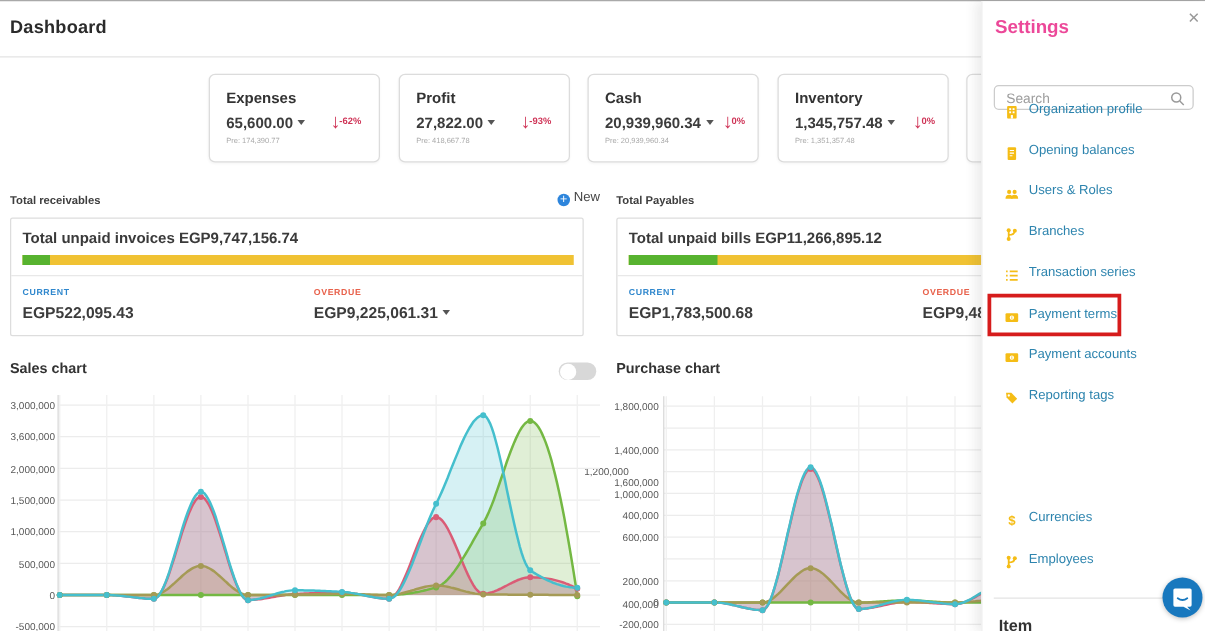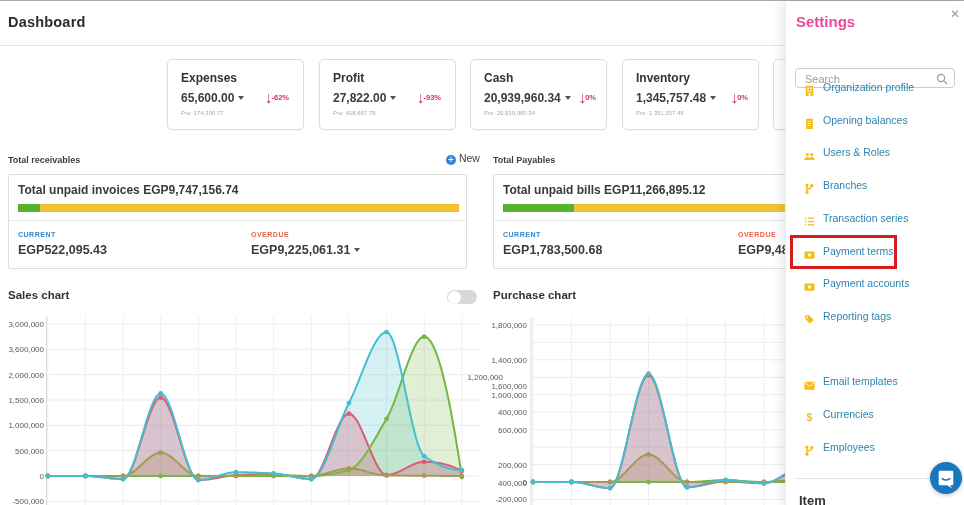--- a/index.html
+++ b/index.html
@@ -409,27 +409,20 @@
           </svg></span>
         <span class="tx">Payment accounts</span>
       </div>
 <div class="mi" style="top:307px;">
         <span class="ic"><svg width="13" height="13" viewBox="0 0 13 13">
             <path d="M1 1.5 h5 l5.5 5.5 -4.5 4.5 -5.5-5.5 z" fill="#f5bd16"></path>
             <circle cx="3.6" cy="4" r="1.1" fill="#fff"></circle>
           </svg></span>
         <span class="tx">Reporting tags</span>
       </div>
-<div class="mi" style="top:372px;">
-        <span class="ic"><svg width="14" height="12" viewBox="0 0 14 12">
-            <rect x="0.5" y="1" width="13" height="10" rx="1.2" fill="#f5bd16"></rect>
-            <path d="M1 1.8 L7 6.8 L13 1.8" stroke="#fff" stroke-width="1.2" fill="none"></path>
-          </svg></span>
-        <span class="tx">Email templates</span>
-      </div>
 <div class="mi" style="top:405px;">
         <span class="ic"><svg width="13" height="13" viewBox="0 0 13 13">
             <text x="6.5" y="11" text-anchor="middle" font-size="12.5" font-weight="bold" fill="#f5bd16" font-family="Liberation Sans">$</text>
           </svg></span>
         <span class="tx">Currencies</span>
       </div>
 <div class="mi" style="top:438px;">
         <span class="ic"><svg width="13" height="13" viewBox="0 0 13 13">
             <g stroke="#f5bd16" stroke-width="1.7" fill="none">
               <path d="M3.5 2.5 v8"></path>

